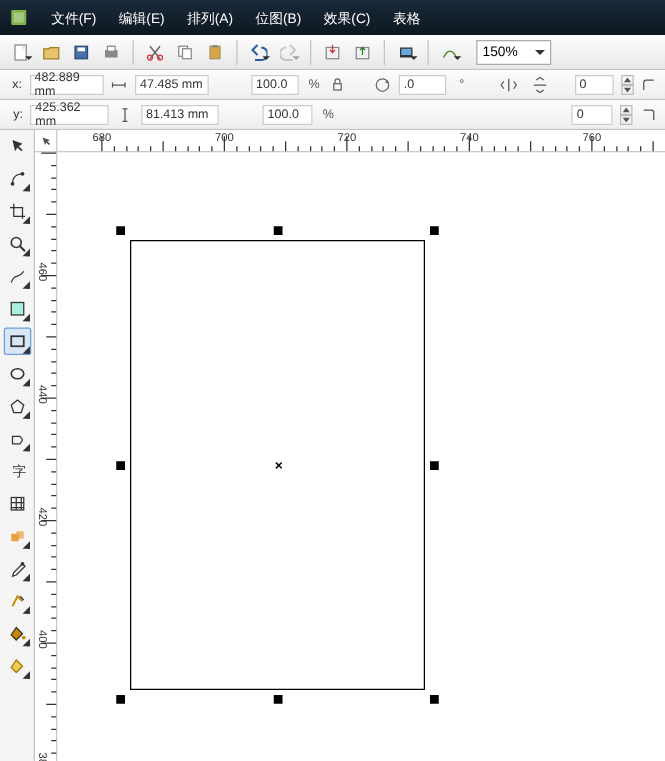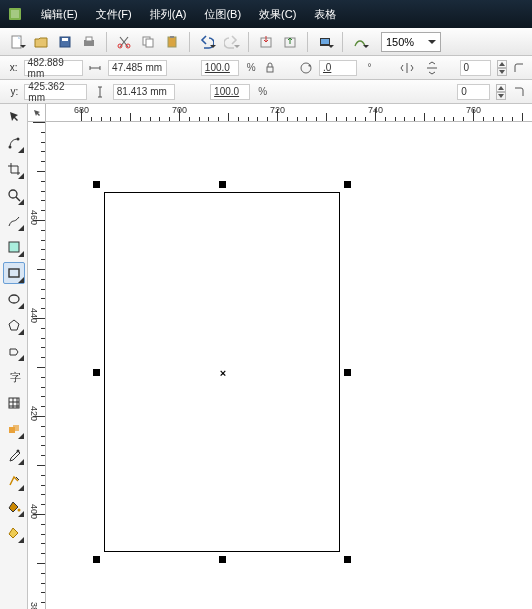--- a/index.html
+++ b/index.html
@@ -16,21 +16,21 @@
 .tsep { width:1px; height:20px; background:#c4c4c4; margin:0 4px; }
 .dd { position:relative; }
 .dd::after { content:""; position:absolute; right:1px; bottom:1px; border:3px solid transparent; border-top-color:#333; }
 .zoom-box { width:60px; height:20px; border:1px solid #aaa; background:#fff; display:flex; align-items:center; padding:0 4px; margin-left:8px; }
 .zoom-box::after { content:""; margin-left:auto; border:4px solid transparent; border-top-color:#333; transform:translateY(2px); }
 
 
 .propbar { height:24px; background:linear-gradient(#fdfdfd,#eeeeee); border-bottom:1px solid #c4c4c4; display:flex; align-items:center; padding:0 6px; gap:6px; font-size:10px; color:#333; }
 .lbl { width:14px; text-align:right; }
 .valbox { width:70px; height:16px; border:1px solid #ccc; background:#fff; padding:0 3px; display:flex; align-items:center; }
-.valbox.sm { width:44px;text-decoration:underline; }
+.valbox.sm { width:44px; }
 .valbox.xs { width:36px; }
 .microbtn { width:16px; height:16px; display:flex; align-items:center; justify-content:center; font-size:10px; color:#555; }
 .spinpair { display:flex; flex-direction:column; }
 .spinpair div { width:10px; height:8px; border:1px solid #bbb; display:flex; align-items:center; justify-content:center; }
 .spinpair svg { width:6px; height:4px; }
 
 
 .main { display:flex; height:calc(609px - 28px - 28px - 24px - 24px); }
 .toolbox { width:28px; background:#f5f5f5; border-right:1px solid #c4c4c4; display:flex; flex-direction:column; align-items:center; padding-top:2px; gap:4px; }
 .tool { width:22px; height:22px; display:flex; align-items:center; justify-content:center; cursor:pointer; border:1px solid transparent; border-radius:2px; position:relative; }
@@ -54,24 +54,24 @@
 <body>
 
 <div class="menubar">
   <span class="app-icn">
     <svg width="16" height="16">
         <rect x="2" y="2" width="12" height="12" fill="#7fb24d" rx="1"></rect>
         <rect x="4" y="4" width="8" height="8" fill="#fff" opacity=".3"></rect>
       </svg>
   </span>
   <div class="menu-item">
+      <span>文件(F)</span>
+    </div>
+  <div class="menu-item">
       <span>编辑(E)</span>
-    </div>
-  <div class="menu-item">
-      <span>文件(F)</span>
     </div>
   <div class="menu-item">
       <span>排列(A)</span>
     </div>
   <div class="menu-item">
       <span>位图(B)</span>
     </div>
   <div class="menu-item">
       <span>效果(C)</span>
     </div>

